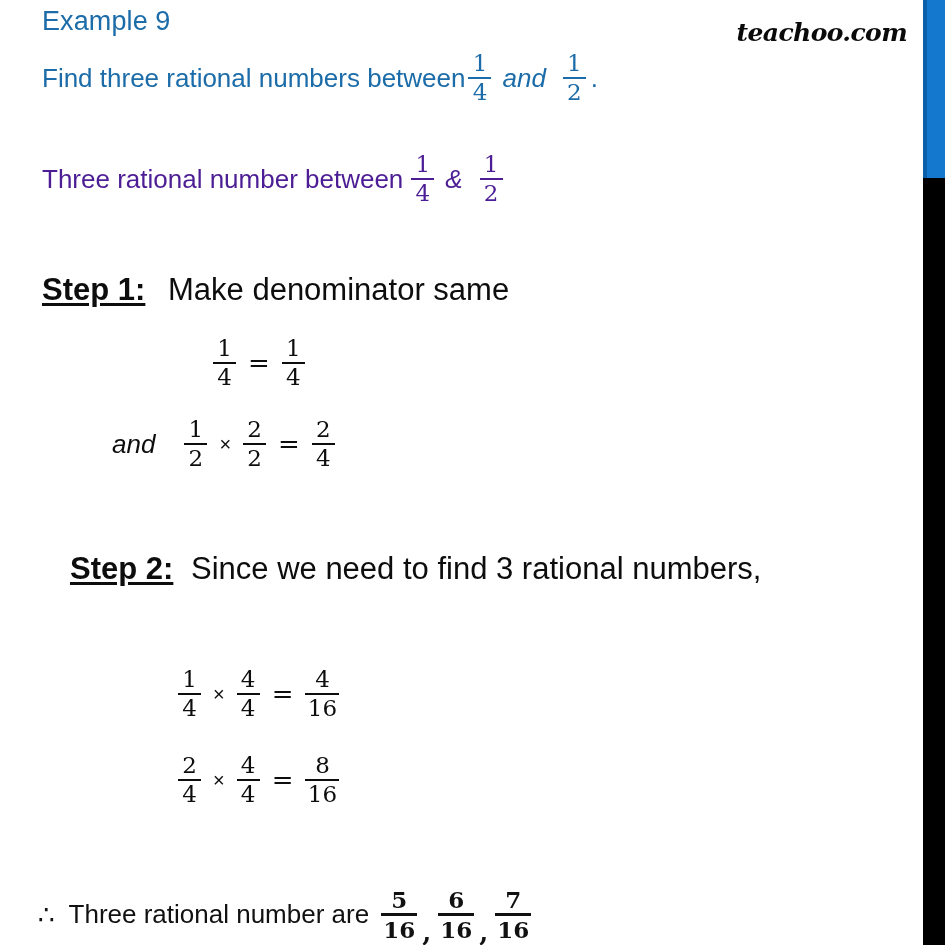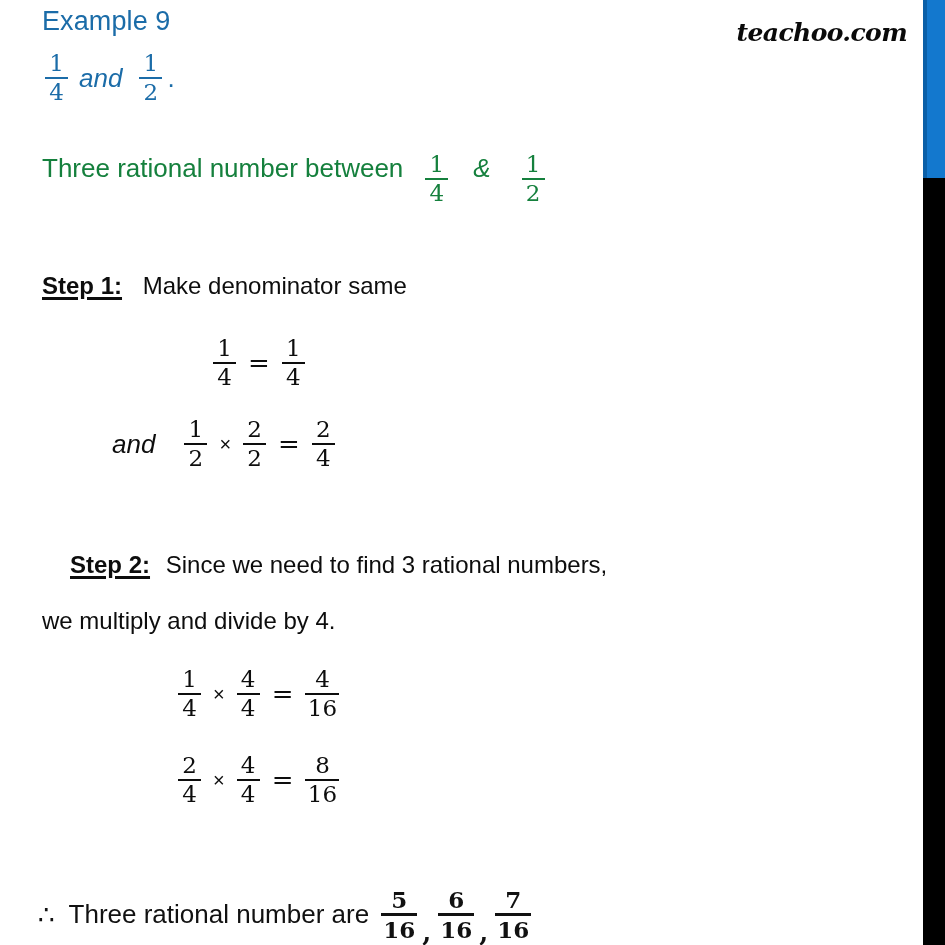--- a/index.html
+++ b/index.html
@@ -71,29 +71,29 @@
     white-space: nowrap;
     display: flex;
     align-items: center;
   }
 
   .restate {
     position: absolute;
     left: 42px;
     top: 153px;
     font-size: 26px;
-    color: #15803d;
+    color: #4c1d95;
     white-space: nowrap;
     display: flex;
-    gap: 14px;
+    align-items: center;
   }
 
   .step {
     position: absolute;
-    font-size: 24px;
+    font-size: 31px;
     color: #0d0d0d;
     white-space: nowrap;
   }
   .step-1 { left: 42px; top: 272px; }
   .step-2 { left: 42px; top: 551px; margin-left: 28px; }
   .step-2b { left: 42px; top: 607px; }
 
   .step-tag {
     font-weight: bold;
     text-decoration: underline;
@@ -199,20 +199,21 @@
 
   <div class="edge-bar edge-bar-blue"></div>
   <div class="edge-bar-blue-hi"></div>
   <div class="edge-bar edge-bar-black"></div>
 
   <div class="brand">teachoo.com</div>
 
   <div class="ex-title">Example 9</div>
 
   <div class="question">
+    <span>Find three rational numbers between</span>
     <span class="frac frac-md">
       <span class="num">1</span>
       <span class="bar"></span>
       <span class="den">4</span>
     </span>
     <span class="word" style="margin-left:8px;">and</span>
     <span class="frac frac-md">
       <span class="num">1</span>
       <span class="bar"></span>
       <span class="den">2</span>
@@ -271,23 +272,20 @@
     <span class="frac frac-md">
       <span class="num">2</span>
       <span class="bar"></span>
       <span class="den">4</span>
     </span>
   </div>
 
   <div class="step step-2">
     <span class="step-tag">Step 2:</span>
     <span style="margin-left:9px;">Since we need to find 3 rational numbers,</span>
-  </div>
-  <div class="step step-2b">
-    <span>we multiply and divide by 4.</span>
   </div>
 
   <div class="eq eq-3">
     <span class="frac frac-md">
       <span class="num">1</span>
       <span class="bar"></span>
       <span class="den">4</span>
     </span>
     <span class="op op-times">×</span>
     <span class="frac frac-md">

